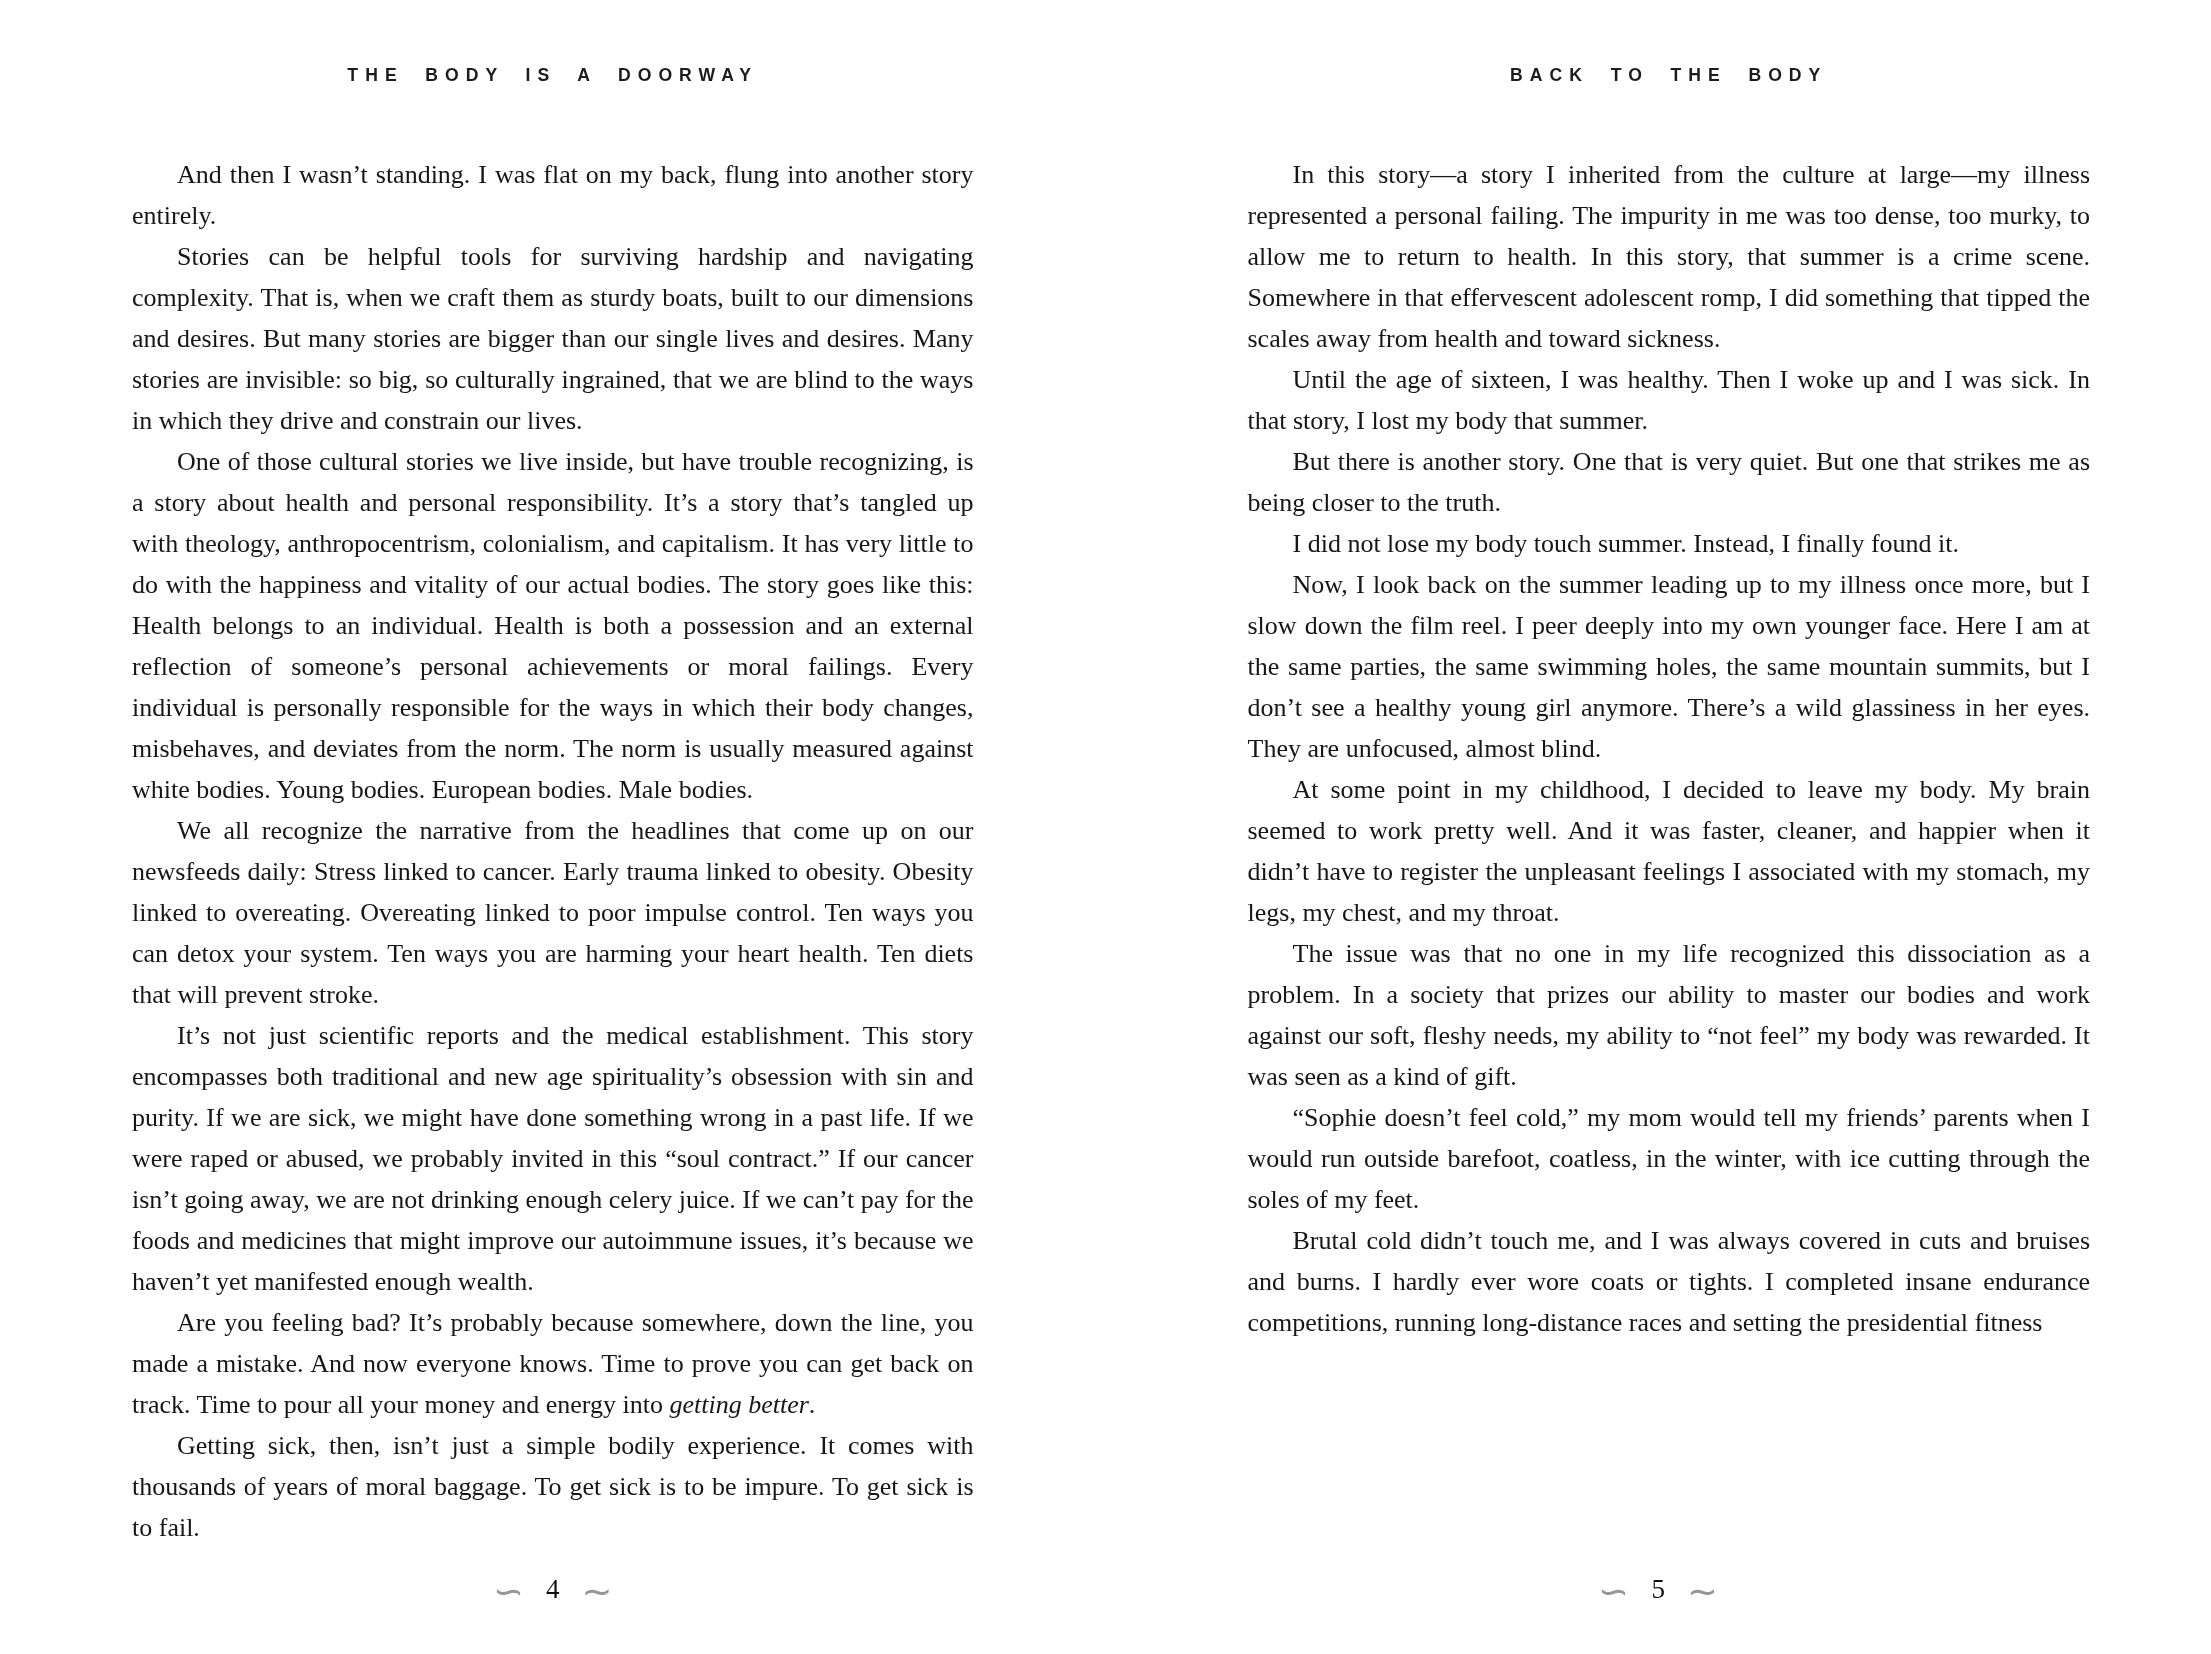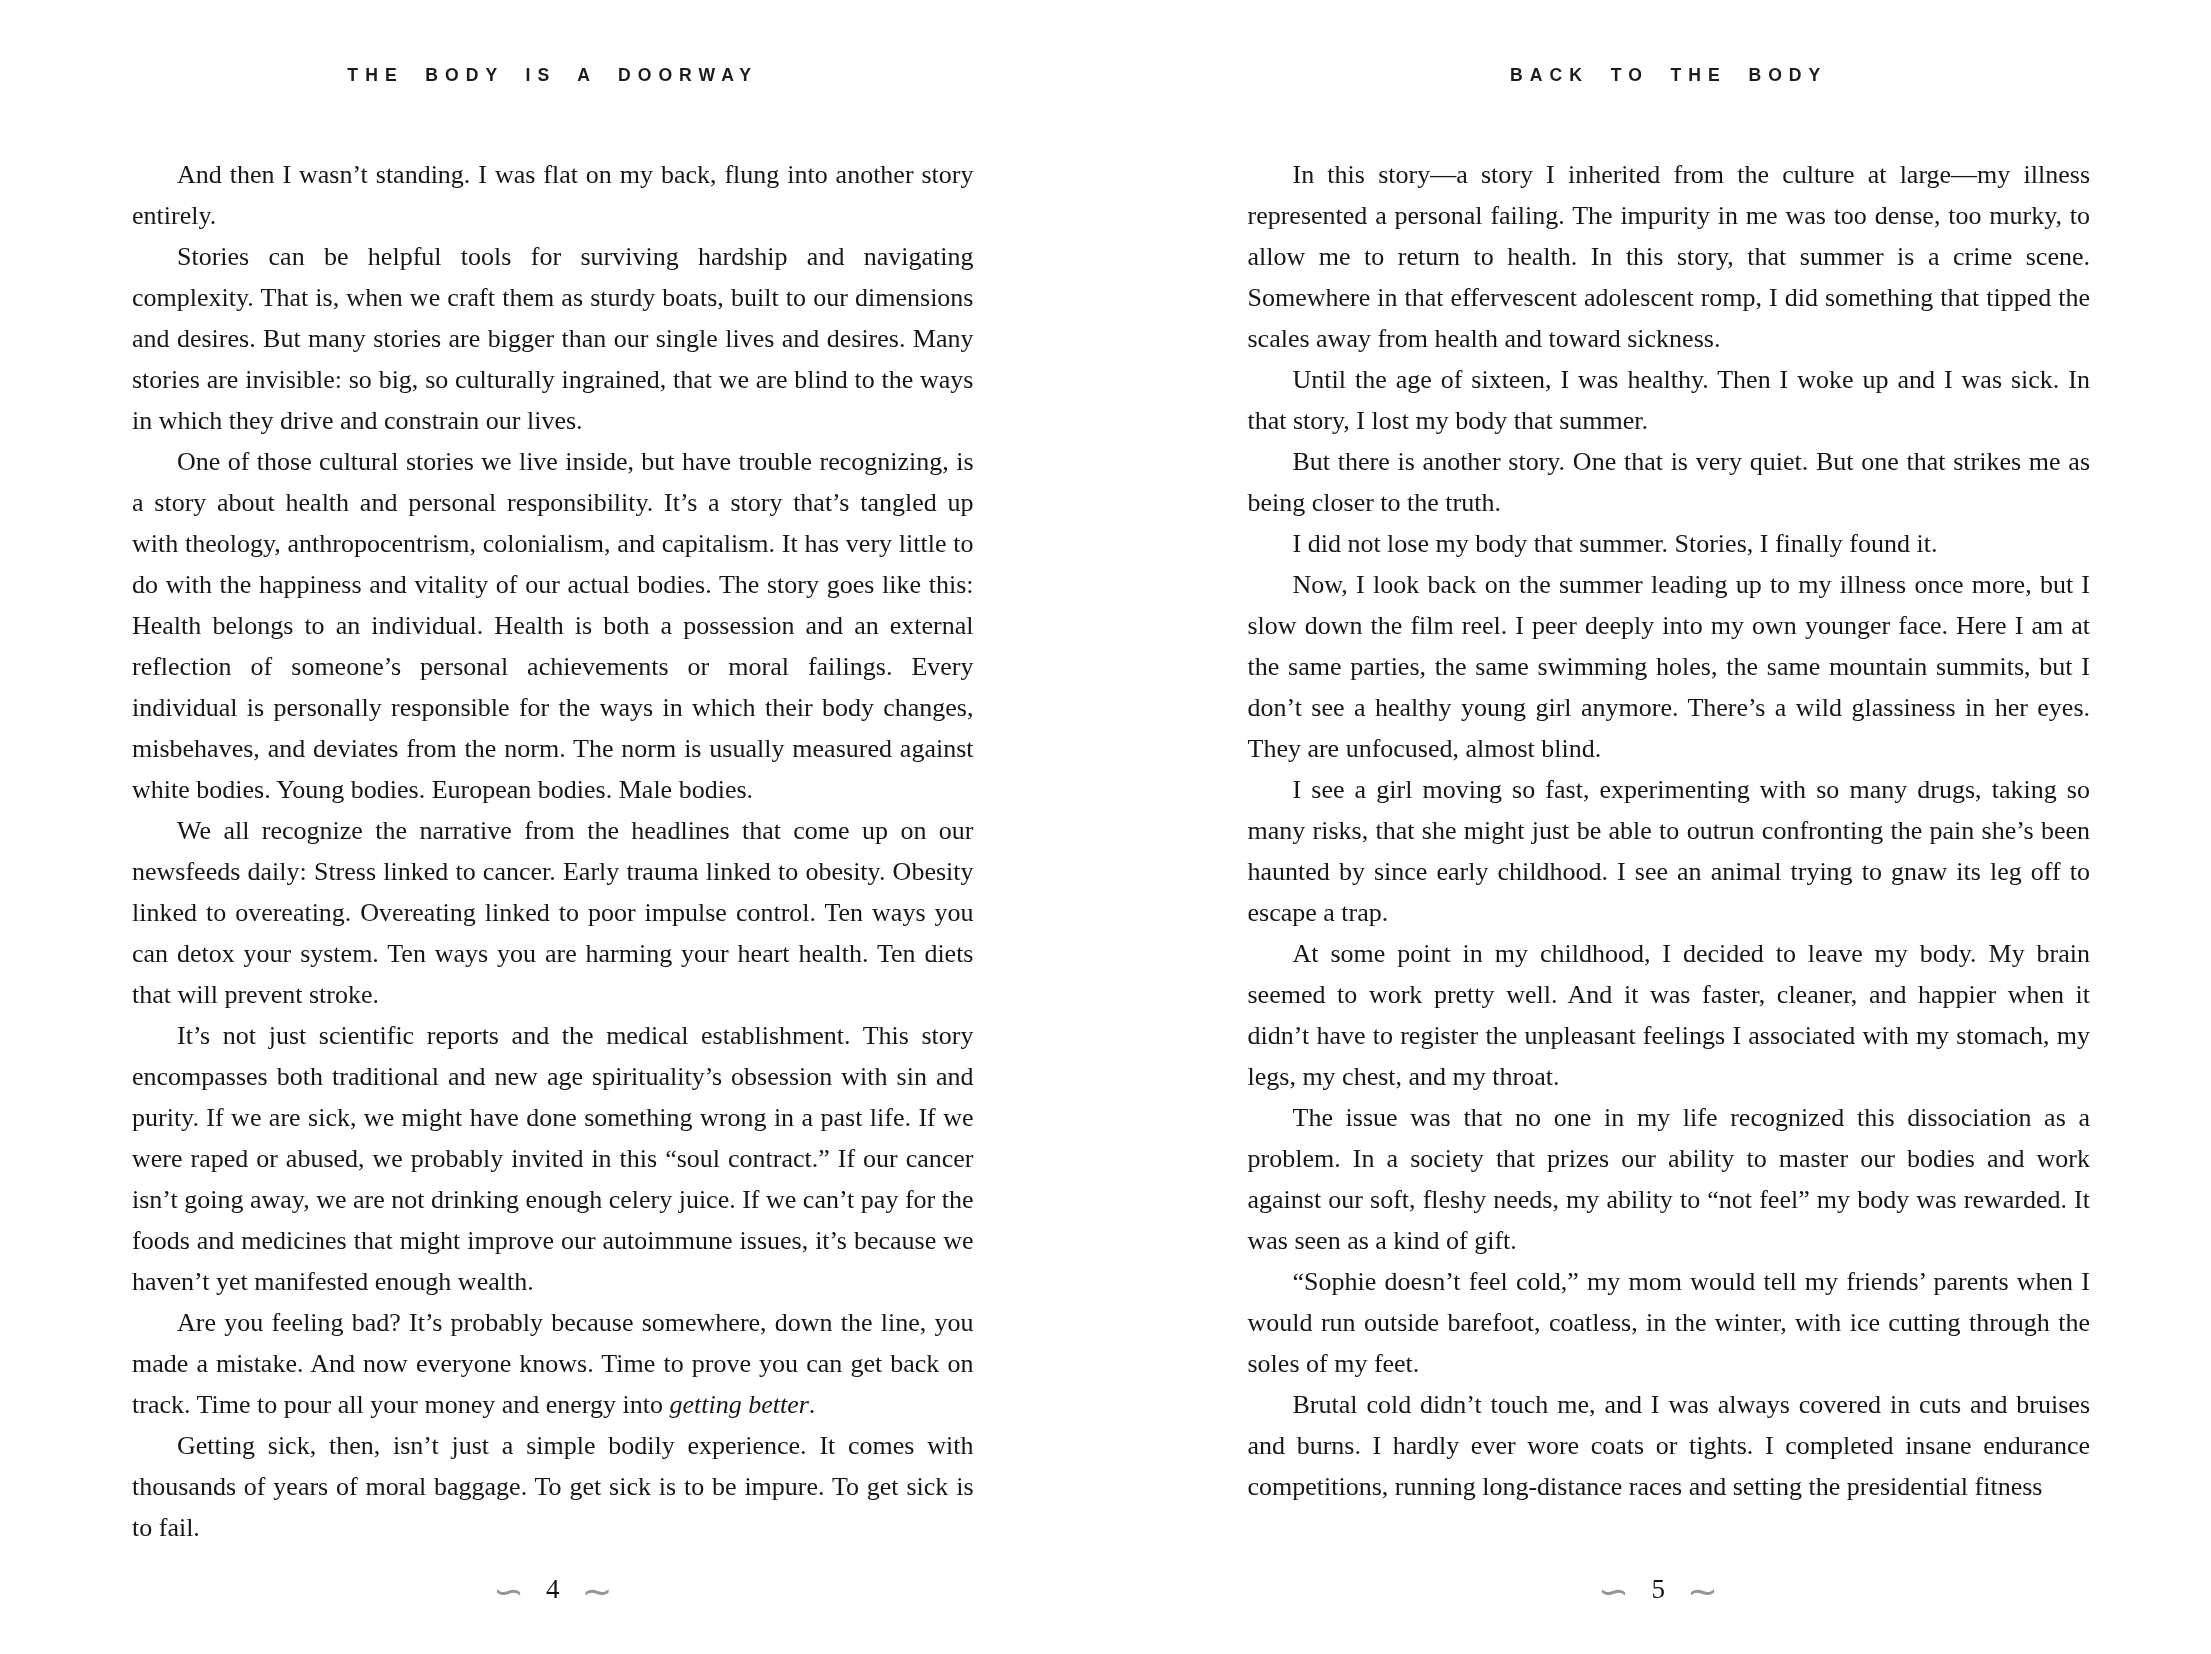--- a/index.html
+++ b/index.html
@@ -100,23 +100,22 @@
     </div>
   </div>
 
   <div class="page right">
     <div class="running-header">BACK TO THE BODY</div>
 
     <div class="body-text">
       <p>In this story—a story I inherited from the culture at large—my illness represented a personal failing. The impurity in me was too dense, too murky, to allow me to return to health. In this story, that summer is a crime scene. Somewhere in that effervescent adolescent romp, I did something that tipped the scales away from health and toward sickness.</p>
       <p>Until the age of sixteen, I was healthy. Then I woke up and I was sick. In that story, I lost my body that summer.</p>
       <p>But there is another story. One that is very quiet. But one that strikes me as being closer to the truth.</p>
-      <p>I did not lose my body that summer. Stories, I finally found it.</p>
+      <p>I did not lose my body touch summer. Instead, I finally found it.</p>
       <p>Now, I look back on the summer leading up to my illness once more, but I slow down the film reel. I peer deeply into my own younger face. Here I am at the same parties, the same swimming holes, the same mountain summits, but I don’t see a healthy young girl anymore. There’s a wild glassiness in her eyes. They are unfocused, almost blind.</p>
-      <p>I see a girl moving so fast, experimenting with so many drugs, taking so many risks, that she might just be able to outrun confronting the pain she’s been haunted by since early childhood. I see an animal trying to gnaw its leg off to escape a trap.</p>
       <p>At some point in my childhood, I decided to leave my body. My brain seemed to work pretty well. And it was faster, cleaner, and happier when it didn’t have to register the unpleasant feelings I associated with my stomach, my legs, my chest, and my throat.</p>
       <p>The issue was that no one in my life recognized this dissociation as a problem. In a society that prizes our ability to master our bodies and work against our soft, fleshy needs, my ability to “not feel” my body was rewarded. It was seen as a kind of gift.</p>
       <p>“Sophie doesn’t feel cold,” my mom would tell my friends’ parents when I would run outside barefoot, coatless, in the winter, with ice cutting through the soles of my feet.</p>
       <p>Brutal cold didn’t touch me, and I was always covered in cuts and bruises and burns. I hardly ever wore coats or tights. I completed insane endurance competitions, running long-distance races and setting the presidential fitness</p>
     </div>
 
     <div class="page-footer">
       <span class="ornament left">∼</span>
       <span class="page-number">5</span>
       <span class="ornament right">∼</span>

